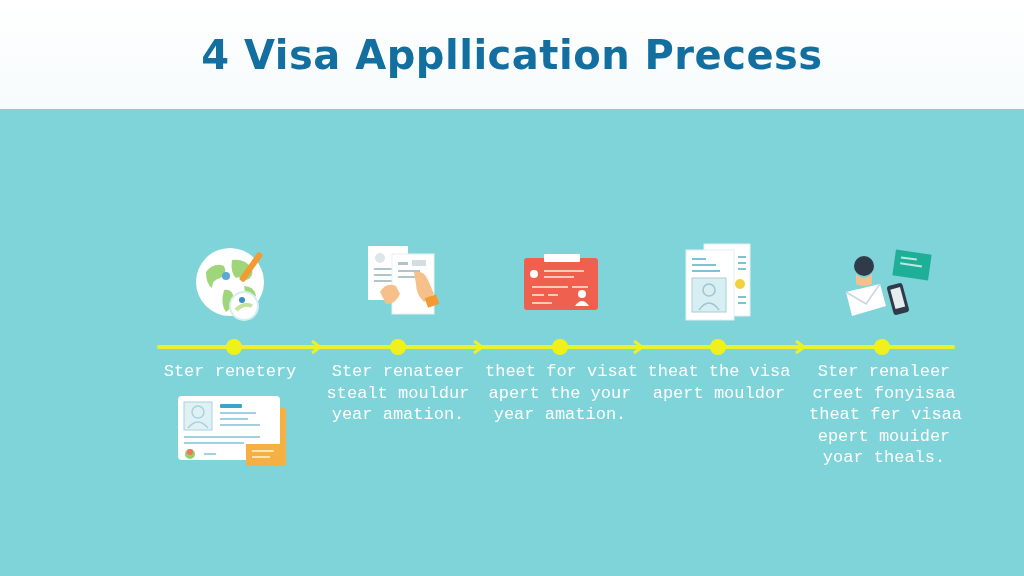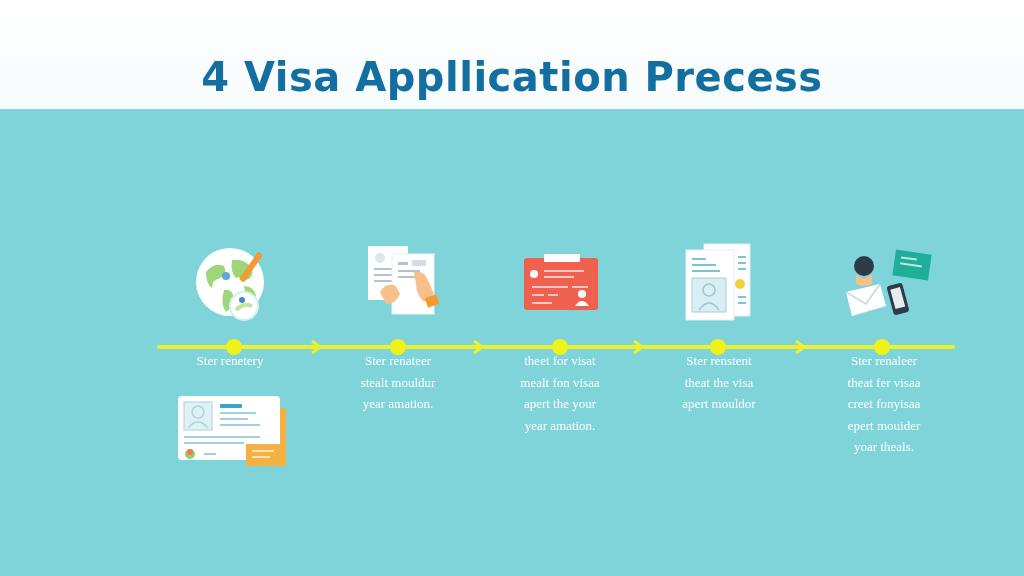--- a/index.html
+++ b/index.html
@@ -1,24 +1,24 @@
 <!DOCTYPE html>
 <html><head>
   <meta charset="utf-8">
   <style>
     html, body { margin: 0; padding: 0; }
     body { width: 1024px; height: 576px; overflow: hidden; position: relative; background: #7fd4da; font-family: "Liberation Sans", sans-serif; }
     .header { position: absolute; left: 0; top: 0; width: 1024px; height: 109px; background: linear-gradient(#ffffff, #f6fbfc); }
-    .title { position: absolute; left: 0; top: 32px; width: 1024px; text-align: center; font-family: "DejaVu Sans", sans-serif; font-weight: bold; font-size: 40px; color: #126fa0; letter-spacing: 0.5px; margin-top: 22px; }
+    .title { position: absolute; left: 0; top: 32px; width: 1024px; text-align: center; font-family: "DejaVu Sans", sans-serif; font-weight: bold; font-size: 40px; color: #126fa0; letter-spacing: 0.5px; }
     .stage { position: absolute; left: 0; top: 109px; width: 1024px; height: 467px; background: #7fd4da; }
     .timeline { position: absolute; left: 157px; top: 345px; width: 798px; height: 4px; background: #ecf02a; border-radius: 2px; }
     .dot { position: absolute; width: 16px; height: 16px; border-radius: 50%; background: #f1f11a; top: 339px; }
     .arrow { position: absolute; top: 339px; width: 12px; height: 16px; }
     .icon { position: absolute; }
-    .step-text { position: absolute; top: 350px; width: 150px; text-align: center; color: #ffffff; font-family: Liberation Serif, serif; font-size: 13px; line-height: 21.5px; }
+    .step-text { position: absolute; top: 361px; width: 150px; text-align: center; color: #ffffff; font-family: Liberation Mono, monospace; font-size: 17px; line-height: 21.5px; }
     .step-text div { white-space: nowrap; }
   </style>
 </head>
 <body>
 
 <div class="header">
   <div class="title">4 Visa Appllication Precess</div>
 </div>
 
 <div class="stage"></div>
@@ -141,30 +141,28 @@
 </svg>
 
 <div class="step-text" style="left:323px">
   <div>Ster renateer</div>
   <div>stealt mouldur</div>
   <div>year amation.</div>
 </div>
 
 <div class="step-text" style="left:485px">
   <div>theet for visat</div>
-  <div>mealt fon visaa</div>
   <div>apert the your</div>
   <div>year amation.</div>
 </div>
 
 <div class="step-text" style="left:644px">
-  <div>Ster renstent</div>
   <div>theat the visa</div>
   <div>apert mouldor</div>
 </div>
 
 <div class="step-text" style="left:809px">
   <div>Ster renaleer</div>
+  <div>creet fonyisaa</div>
   <div>theat fer visaa</div>
-  <div>creet fonyisaa</div>
   <div>epert mouider</div>
   <div>yoar theals.</div>
 </div>
 
 </body></html>

